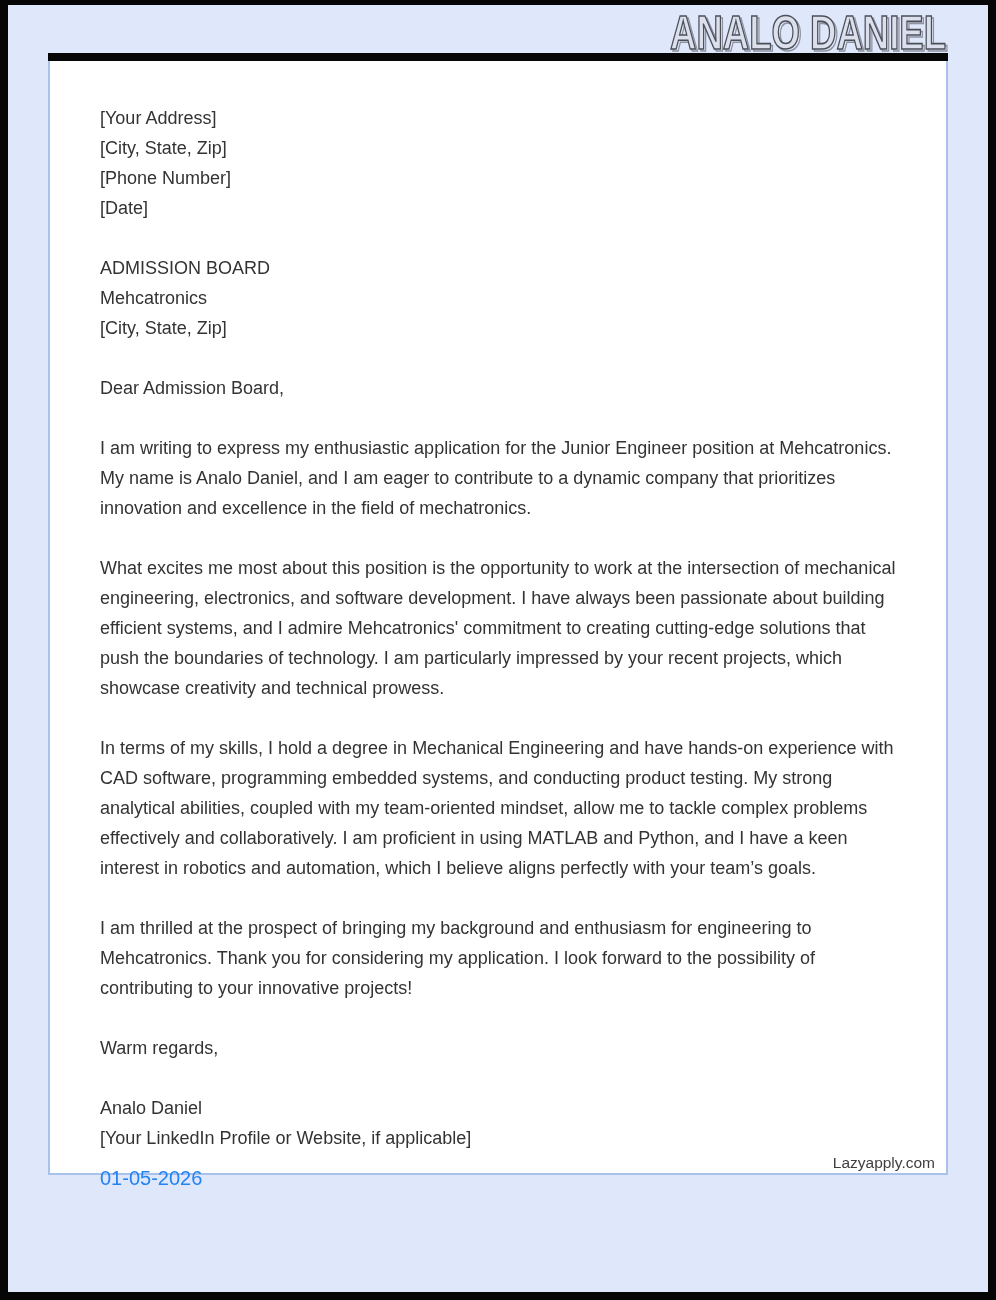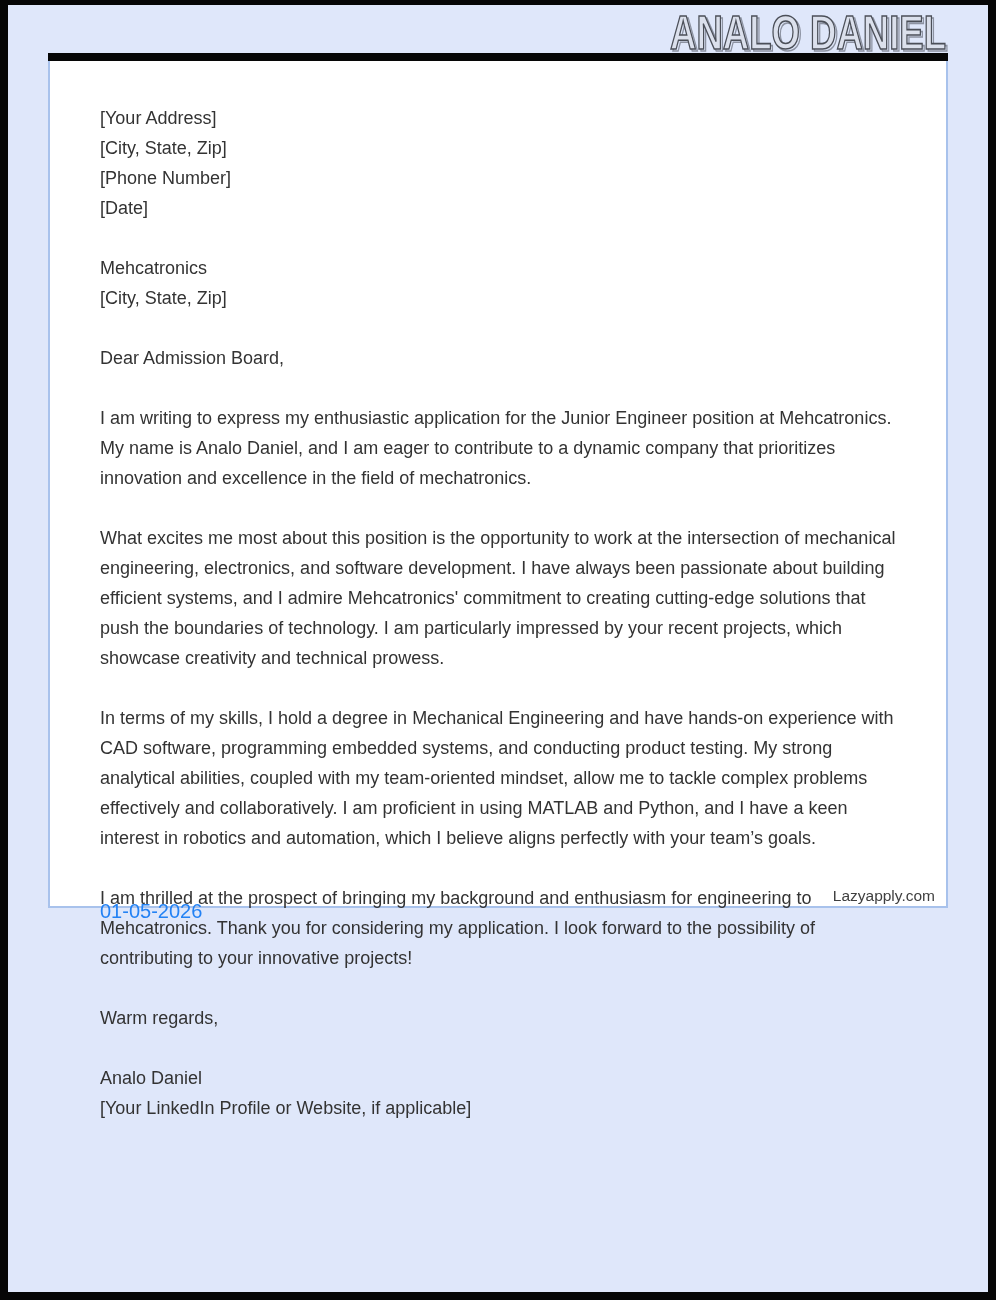--- a/index.html
+++ b/index.html
@@ -38,21 +38,21 @@
     stroke: var(--brand-outline, #4b4f58);
     stroke-width: 1.6px;
   }
   .top-bar {
     height: 8px;
     margin: 0 40px;
     background: var(--frame, #060606);
   }
   .page {
     margin: 0 40px;
-    height: 847px;
+    height: 1114px;
     background: #ffffff;
     border: 2px solid var(--page-border, #a8c2ec);
     border-top: none;
     position: relative;
     padding: 42px 50px 0 50px;
     color: var(--body-text, #333333);
     font-size: 18px;
     line-height: 30px;
   }
   .line { min-height: 30px; }
@@ -96,20 +96,21 @@
 <main class="page">
 
   <div class="block">
     <div class="line">[Your Address]</div>
     <div class="line">[City, State, Zip]</div>
     <div class="line">[Phone Number]</div>
     <div class="line">[Date]</div>
   </div>
 
   <div class="block">
+    <div class="line">ADMISSION BOARD</div>
     <div class="line">Mehcatronics</div>
     <div class="line">[City, State, Zip]</div>
   </div>
 
   <div class="block line">Dear Admission Board,</div>
 
   <p class="para">I am writing to express my enthusiastic application for the Junior Engineer position at Mehcatronics. My name is Analo Daniel, and I am eager to contribute to a dynamic company that prioritizes innovation and excellence in the field of mechatronics.</p>
   <p class="para">What excites me most about this position is the opportunity to work at the intersection of mechanical engineering, electronics, and software development. I have always been passionate about building efficient systems, and I admire Mehcatronics' commitment to creating cutting-edge solutions that push the boundaries of technology. I am particularly impressed by your recent projects, which showcase creativity and technical prowess.</p>
   <p class="para">In terms of my skills, I hold a degree in Mechanical Engineering and have hands-on experience with CAD software, programming embedded systems, and conducting product testing. My strong analytical abilities, coupled with my team-oriented mindset, allow me to tackle complex problems effectively and collaboratively. I am proficient in using MATLAB and Python, and I have a keen interest in robotics and automation, which I believe aligns perfectly with your team’s goals.</p>
   <p class="para">I am thrilled at the prospect of bringing my background and enthusiasm for engineering to Mehcatronics. Thank you for considering my application. I look forward to the possibility of contributing to your innovative projects!</p>

